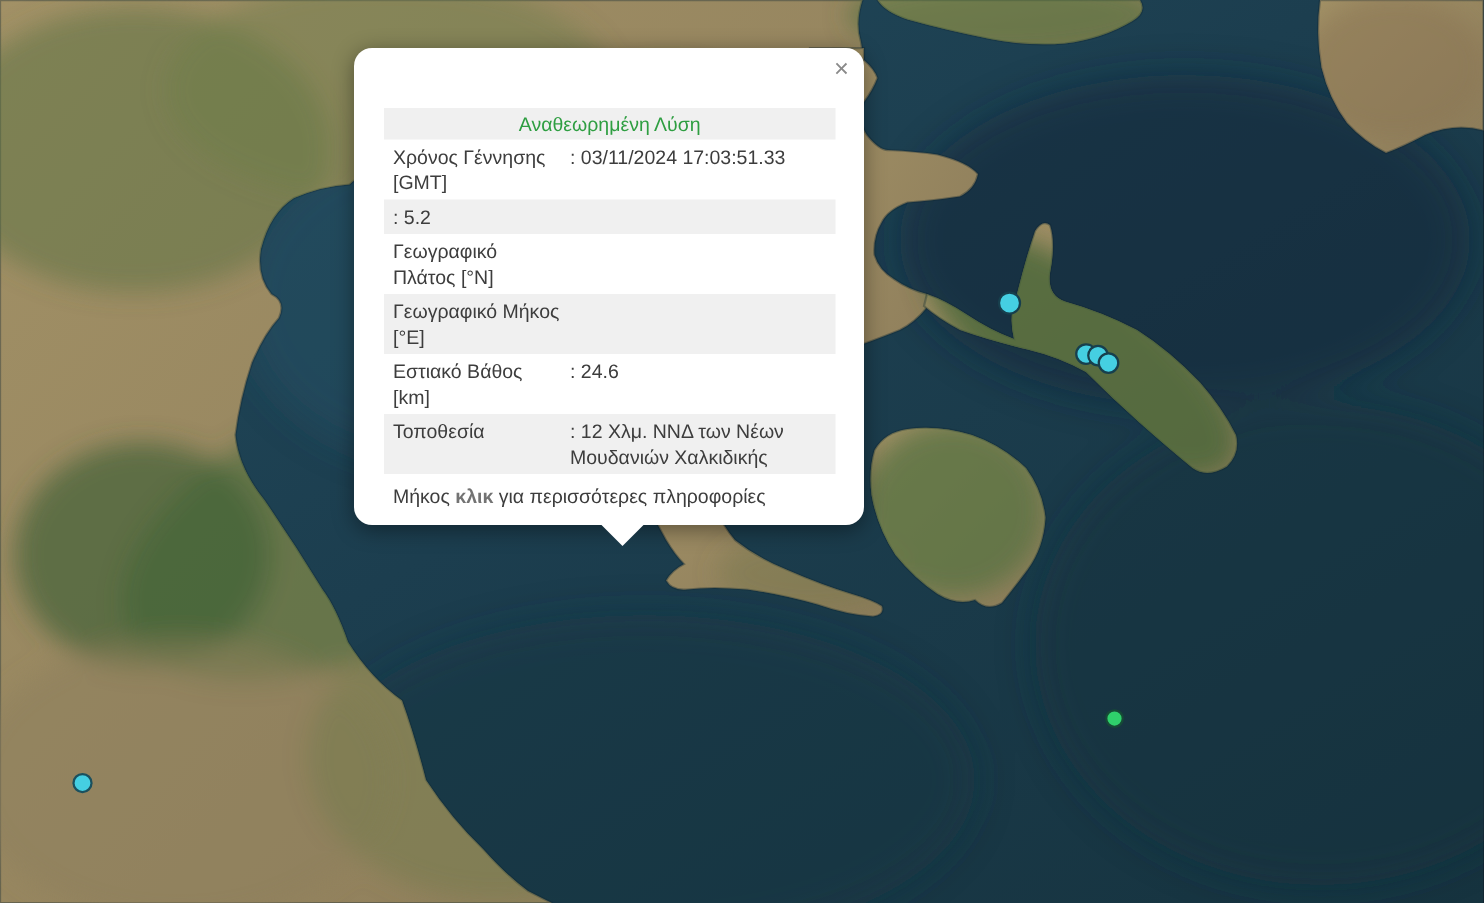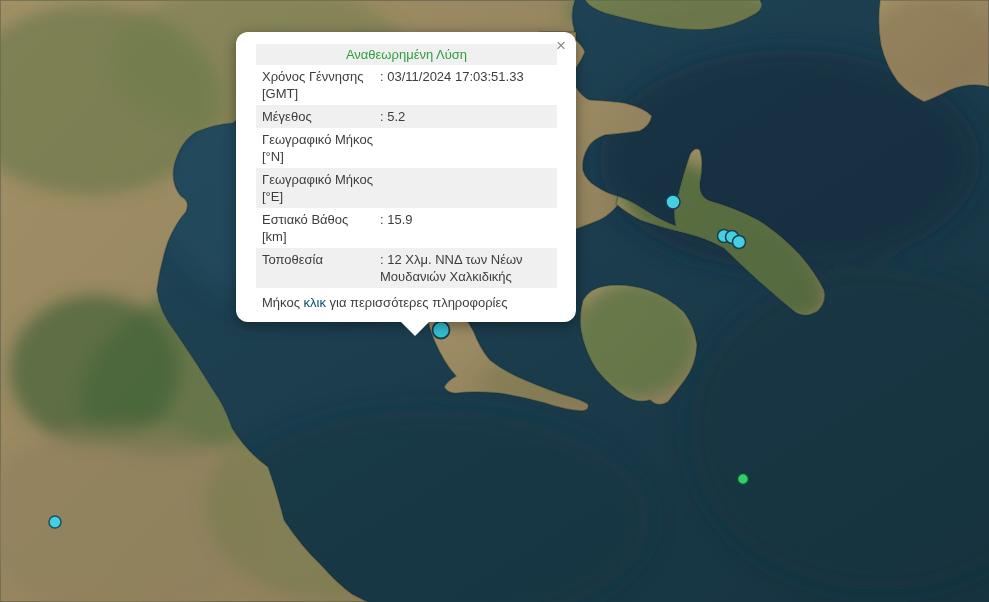--- a/index.html
+++ b/index.html
@@ -23,25 +23,25 @@
     border:14px solid transparent;border-top-color:#ffffff;border-bottom-width:0;
   }
   .popup-close{
     position:absolute;top:3px;right:8px;border:0;background:none;
     color:#8a8a8a;font-size:17px;line-height:17px;cursor:pointer;
     font-family:inherit;padding:2px;
   }
   .ptable{width:100%;}
   .prow{display:flex;padding:1px 6px 1px 6px;}
   .prow:nth-child(odd){background:#f0f0f0;}
-  .ptitle{display:block;text-align:center;padding:2px 6px;background:#f0f0f0;color:#2e9e41;}
+  .ptitle{display:block;text-align:center;padding:2px 6px;background:#f0f0f0;color:#2e9e41;margin-top:28px;}
   .plabel{width:112px;flex:0 0 112px;padding:2px 6px 2px 0;}
   .pvalue{flex:1;padding:2px 0;}
   .pfooter{padding:6px 6px 2px 6px;}
-  .pfooter a{color:#0c4a6e;text-decoration:none;cursor:pointer;}
+  .pfooter a{color:#737373;text-decoration:none;cursor:pointer;font-weight:bold;}
 </style>
 </head>
 <body>
 
 <div class="screen">
 
   <div class="map">
     <svg width="989" height="602" viewBox="0 0 989 602" xmlns="http://www.w3.org/2000/svg">
       <defs>
         <linearGradient id="seaGrad" x1="0" y1="0" x2="1" y2="1">
@@ -149,32 +149,31 @@
     <button class="popup-close" aria-label="close">×</button>
 
     <div class="ptable">
       <div class="ptitle">Αναθεωρημένη Λύση</div>
 
       <div class="prow">
         <div class="plabel">Χρόνος Γέννησης [GMT]</div>
         <div class="pvalue">: 03/11/2024 17:03:51.33</div>
       </div>
       <div class="prow">
-        <div class="plabel">Μέγεθος</div>
         <div class="pvalue">: 5.2</div>
       </div>
       <div class="prow">
-        <div class="plabel">Γεωγραφικό Μήκος [°N]</div>
+        <div class="plabel">Γεωγραφικό Πλάτος [°N]</div>
       </div>
       <div class="prow">
         <div class="plabel">Γεωγραφικό Μήκος [°E]</div>
       </div>
       <div class="prow">
         <div class="plabel">Εστιακό Βάθος [km]</div>
-        <div class="pvalue">: 15.9</div>
+        <div class="pvalue">: 24.6</div>
       </div>
       <div class="prow">
         <div class="plabel">Τοποθεσία</div>
         <div class="pvalue">: 12 Χλμ. ΝΝΔ των Νέων Μουδανιών Χαλκιδικής</div>
       </div>
     </div>
 
     <div class="pfooter"><span>Μήκος </span><a>κλικ</a><span> για περισσότερες πληροφορίες</span></div>
 
     <div class="popup-arrow"></div>

